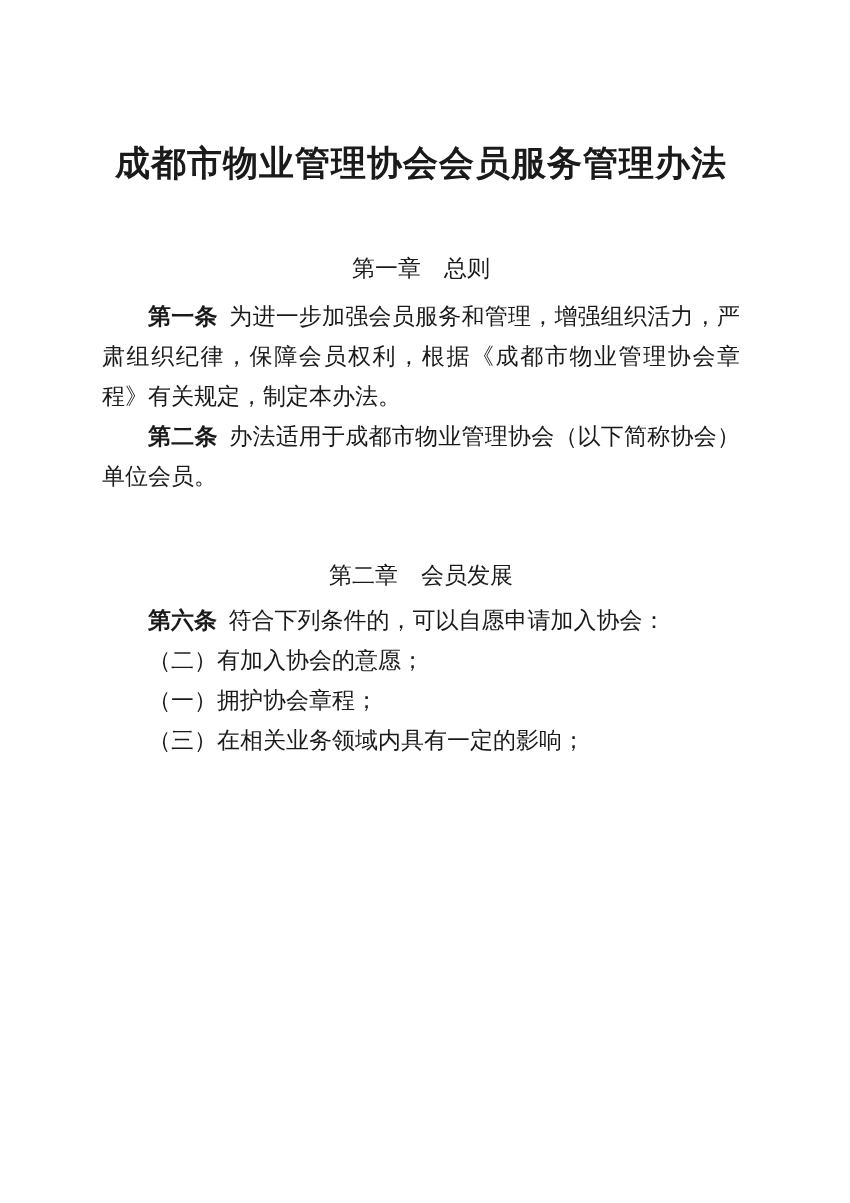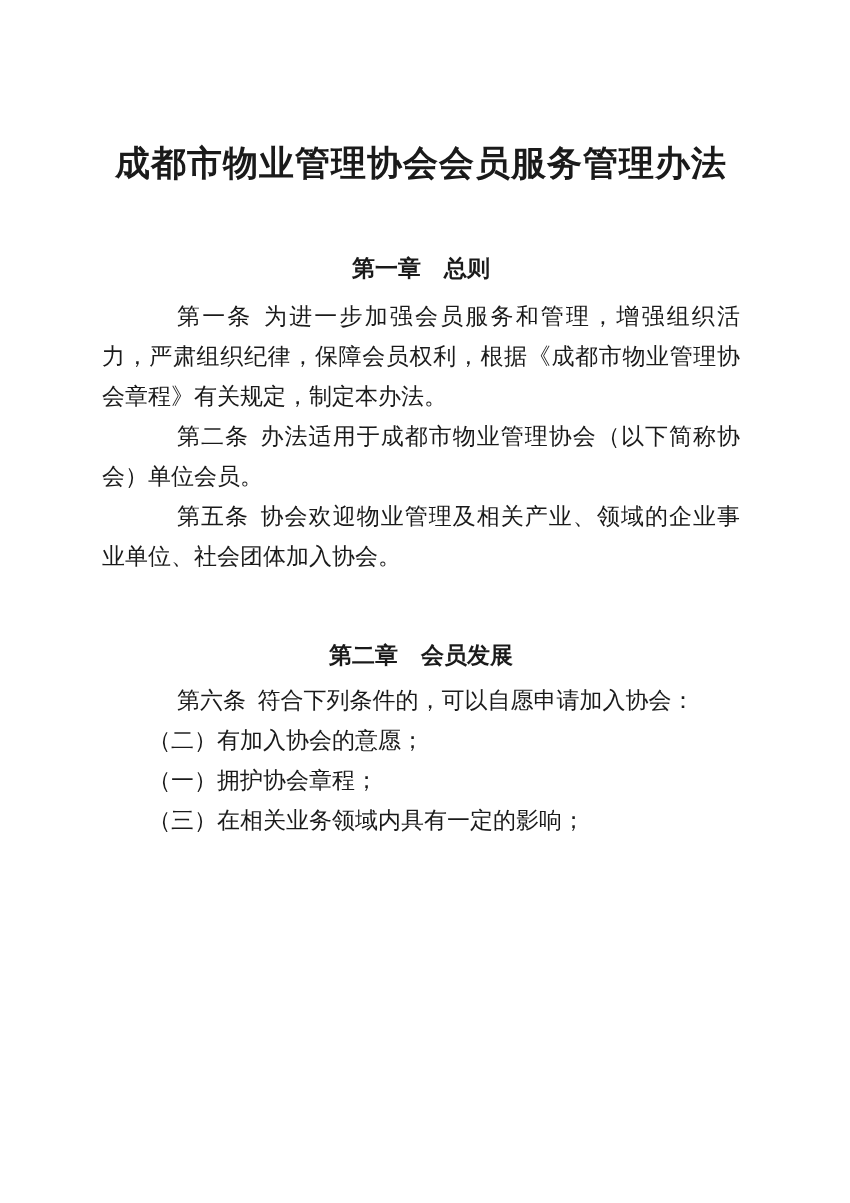--- a/index.html
+++ b/index.html
@@ -25,40 +25,39 @@
     line-height: 46px;
     font-weight: bold;
     text-align: center;
     letter-spacing: 1px;
     font-family: "Liberation Serif", "DejaVu Serif", serif;
   }
   .chapter-heading {
     margin: 61px 0 9px 0;
     font-size: 23px;
     line-height: 40px;
-    font-weight: bold;
+    font-weight: normal;
     text-align: center;
     font-family: "Liberation Sans", "DejaVu Sans", sans-serif;
   }
   .chapter-heading.second {
     margin-top: 58px;
     margin-bottom: 6px;
   }
   .para {
     margin: 0;
     font-size: 23px;
     line-height: 40px;
     text-align: justify;
     text-indent: 2em;
     font-family: "Liberation Serif", "DejaVu Serif", serif;
   }
   .article-label {
-    font-weight: normal;
+    font-weight: bold;
     margin-right: 0.5em;
-    margin-left: 29px;
   }
   .page-footer {
     position: absolute;
     left: 112px;
     top: 1084px;
     font-size: 24px;
     line-height: 40px;
     letter-spacing: 2px;
     font-family: "Liberation Serif", "DejaVu Serif", serif;
   }
@@ -75,23 +74,20 @@
   <p class="para">
     <span class="article-label">第一条</span><span>为进一步加强会员服务和管理，增强组织活力，严肃组织纪律，保障会员权利，根据《成都市物业管理协会章程》有关规定，制定本办法。</span>
   </p>
 
   <p class="para">
     <span class="article-label">第二条</span><span>办法适用于成都市物业管理协会（以下简称协会）单位会员。</span>
   </p>
 
 
 
-  <p class="para">
-    <span class="article-label">第五条</span><span>协会欢迎物业管理及相关产业、领域的企业事业单位、社会团体加入协会。</span>
-  </p>
 
   <h2 class="chapter-heading second">第二章　会员发展</h2>
 
   <p class="para">
     <span class="article-label">第六条</span><span>符合下列条件的，可以自愿申请加入协会：</span>
   </p>
 
   <p class="para">（二）有加入协会的意愿；</p>
 
   <p class="para">（一）拥护协会章程；</p>

